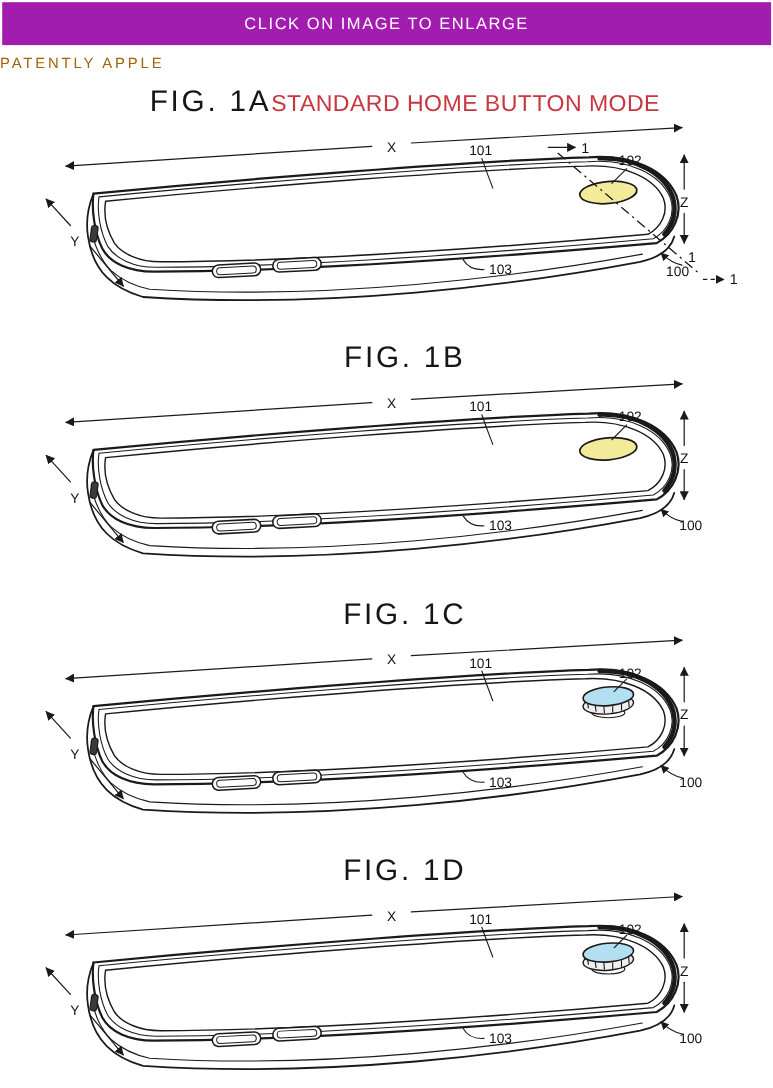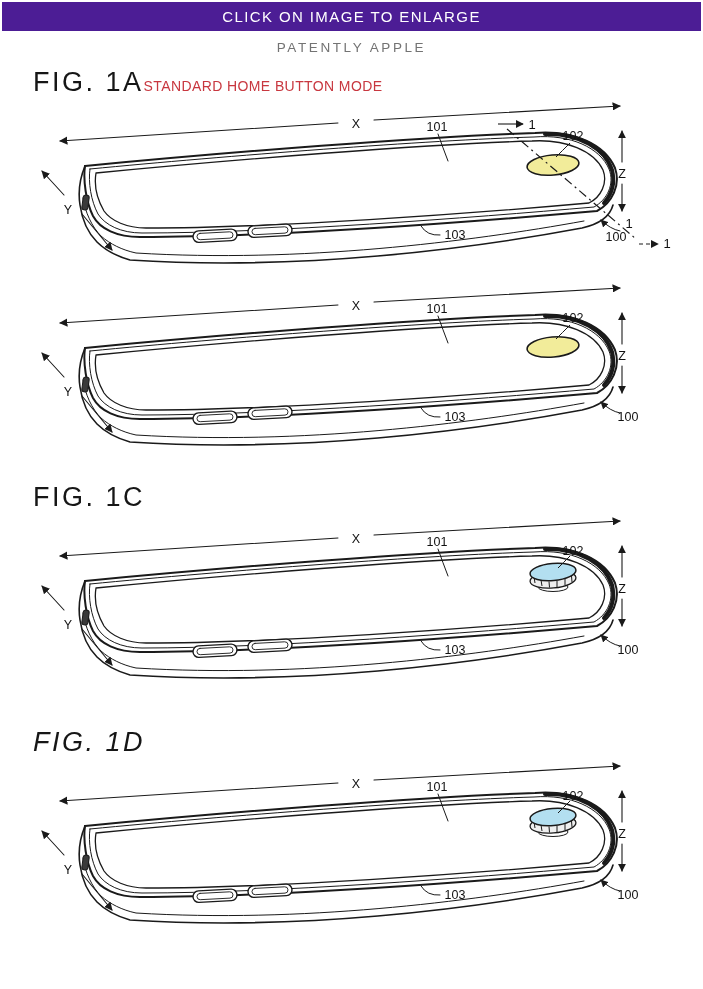--- a/index.html
+++ b/index.html
@@ -4,53 +4,54 @@
 <style>
   html,body{margin:0;padding:0;}
   body{
     width:703px;
     background:#ffffff;
     font-family:"Liberation Sans", sans-serif;
     color:#161616;
   }
   .banner{
     margin:2px 2px 0 2px;
-    height:29px;
-    background:#4c1d95;
+    height:39px;
+    background:#a21caf;
     color:#ffffff;
     display:flex;
     align-items:center;
     justify-content:center;
     font-size:15px;
     letter-spacing:1.4px;
     cursor:pointer;
   }
   .site{
     margin-top:9px;
-    text-align:center;
-    color:#737373;
+    text-align:left;
+    color:#a16207;
     font-size:13.5px;
     letter-spacing:2.6px;
   }
   .fig-head{
     display:flex;
     align-items:baseline;
     margin:12px 0 0 33px;
     white-space:nowrap;
+    justify-content:center;
   }
   .fig-head.h1b{margin-top:20px;}
   .fig-head.h1c{margin-top:20px;}
-  .fig-head.h1d{margin-top:32px;font-style:italic;}
+  .fig-head.h1d{margin-top:20px;}
   .fig-title{
     font-size:27px;
     letter-spacing:2.5px;
     color:#161616;
   }
   .fig-sub{
-    font-size:14px;
+    font-size:21px;
     letter-spacing:0.4px;
     color:#c8373f;
   }
   svg.fig-art{display:block;width:703px;height:182px;}
   .lbl text{
     font-size:12.5px;
     fill:#111111;
     text-anchor:middle;
     font-family:"Liberation Sans", sans-serif;
   }
@@ -160,20 +161,24 @@
       <text x="455" y="141">103</text>
       <text x="616" y="143">100</text>
       <text x="532" y="31" class="sec">1</text>
       <text x="629" y="130" class="sec">1</text>
       <text x="667" y="150" class="sec">1</text>
     </g>
   </svg>
 </section>
 
 <section>
+  <div class="fig-head h1b">
+    <span class="fig-title">FIG. 1B</span>
+    <span class="fig-sub"></span>
+  </div>
   <svg class="fig-art" viewBox="0 0 703 182">
     <use href="#phone"></use>
     <use href="#btn-flat" fill="#f2ec9a"></use>
     <g class="lbl">
       <text x="356" y="30">X</text>
       <text x="68" y="116">Y</text>
       <text x="622" y="80">Z</text>
       <text x="437" y="33">101</text>
       <text x="573" y="42">102</text>
       <text x="455" y="141">103</text>

